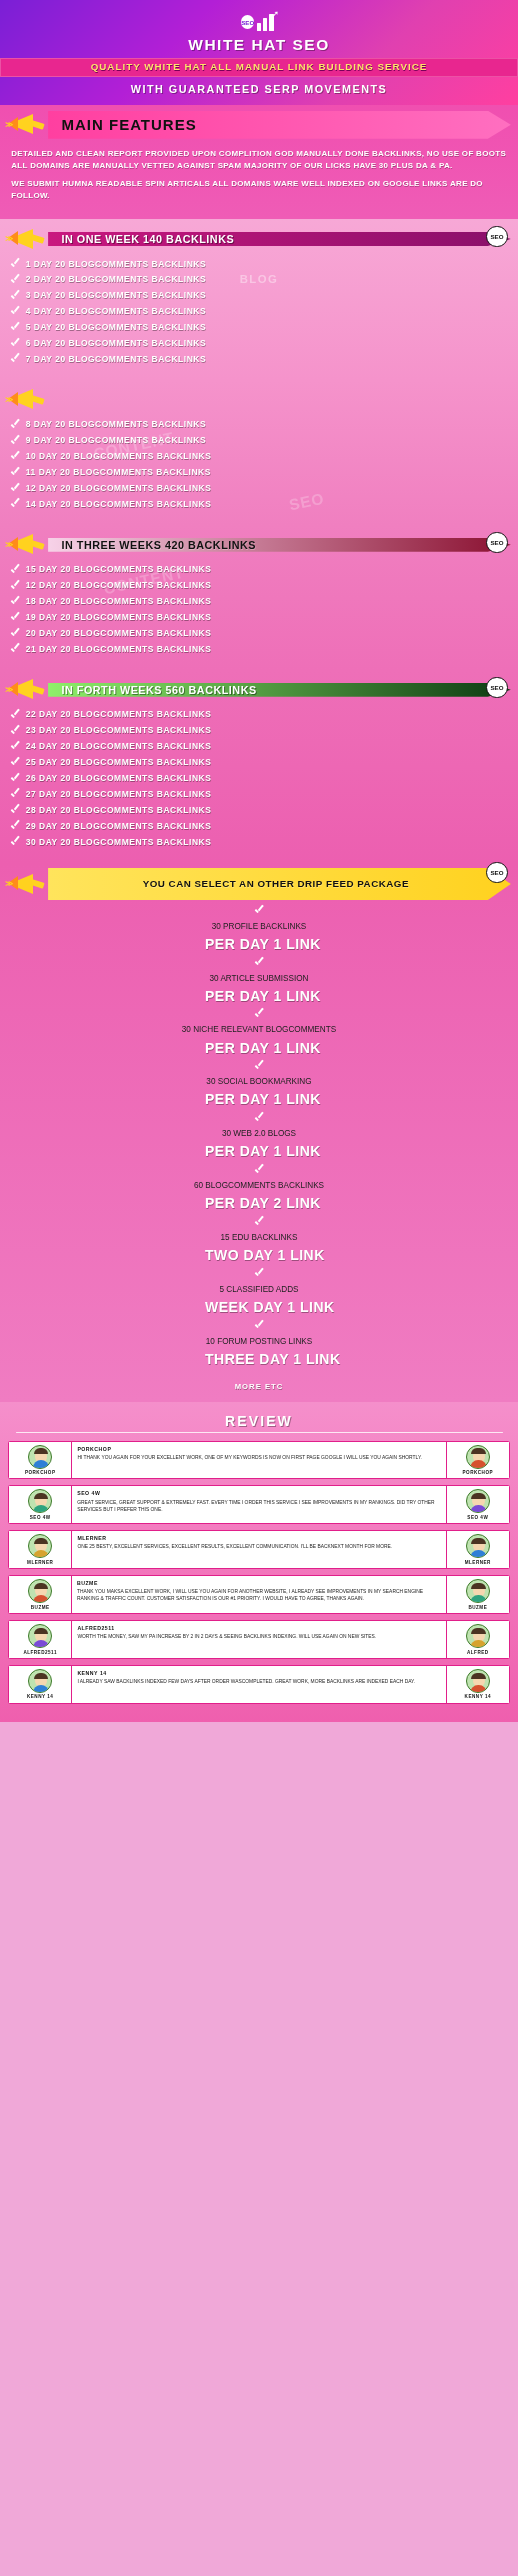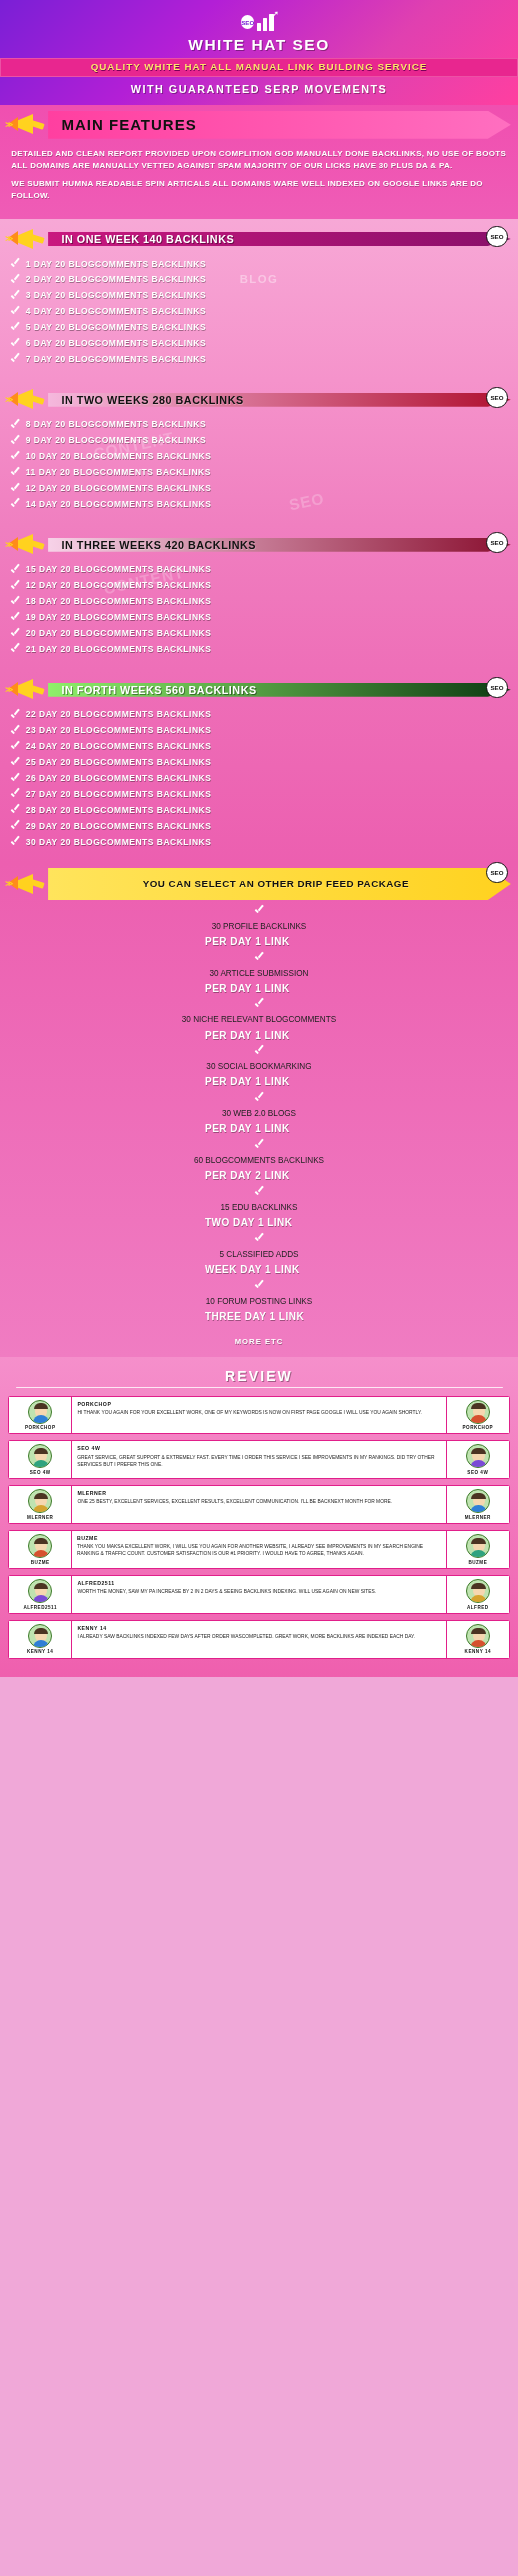--- a/index.html
+++ b/index.html
@@ -109,21 +109,21 @@
     transform:rotate(-50deg);border-radius:0.5px;
   }
   .item .label {
     color:#fff;font-weight:bold;font-size:8.5px;letter-spacing:0.5px;text-shadow:0.5px 0.5px 0 #00000055;
   }
 
   
   .drip-item { display:flex; align-items:center; gap:5.2px; margin:0 0 5.2px 0;flex-direction:column; }
   .drip-item .label { flex:1 1 auto; }
   .drip-item .right {
-    color:#fff;font-weight:bold;font-size:10px;letter-spacing:0.5px;white-space:nowrap;
+    color:#fff;font-weight:bold;font-size:14px;letter-spacing:0.5px;white-space:nowrap;
     text-shadow:0.5px 0.5px 0 #00000055; width:108px; text-align:left;
   }
   .more-etc { text-align:center;color:#fff;font-weight:bold;font-size:7.7px;letter-spacing:1px;padding:3.1px 0 8.2px 0;
               text-shadow:0.5px 0.5px 0 #00000055;}
 
   
   .wm {
     position:absolute;color:#ffffff3b;font-weight:bold;font-size:15.5px;letter-spacing:1px;
     transform:rotate(-12deg); pointer-events:none; z-index:0;
   }
@@ -252,25 +252,20 @@
   </div>
 
   <div class="section sec-pink2" style="background:linear-gradient(180deg,#f593cb,#f07fc0);">
     <div class="banner-row">
       <div class="mega">
         <div class="cone"></div>
           <div class="cone2"></div>
           <div class="handle"></div>
           <div class="waves">≫</div>
       </div>
-      <div class="banner">
-        <div class="ribbon-bg" style="background:linear-gradient(90deg,#f5b8dd,#b01030);"></div>
-        <div class="txt black">IN TWO WEEKS 280 BACKLINKS</div>
-        <div class="badge-circ">SEO</div>
-      </div>
     </div>
     <div class="list" style="position:relative;">
       <div class="wm" style="left:93px;top:20.6px;">CONTENT</div>
       <div class="wm" style="left:289px;top:77px;">SEO</div>
       <div class="item">
           <span class="check"></span>
           <span class="label">8   DAY 20 BLOGCOMMENTS BACKLINKS</span>
         </div>
       <div class="item">
           <span class="check"></span>

